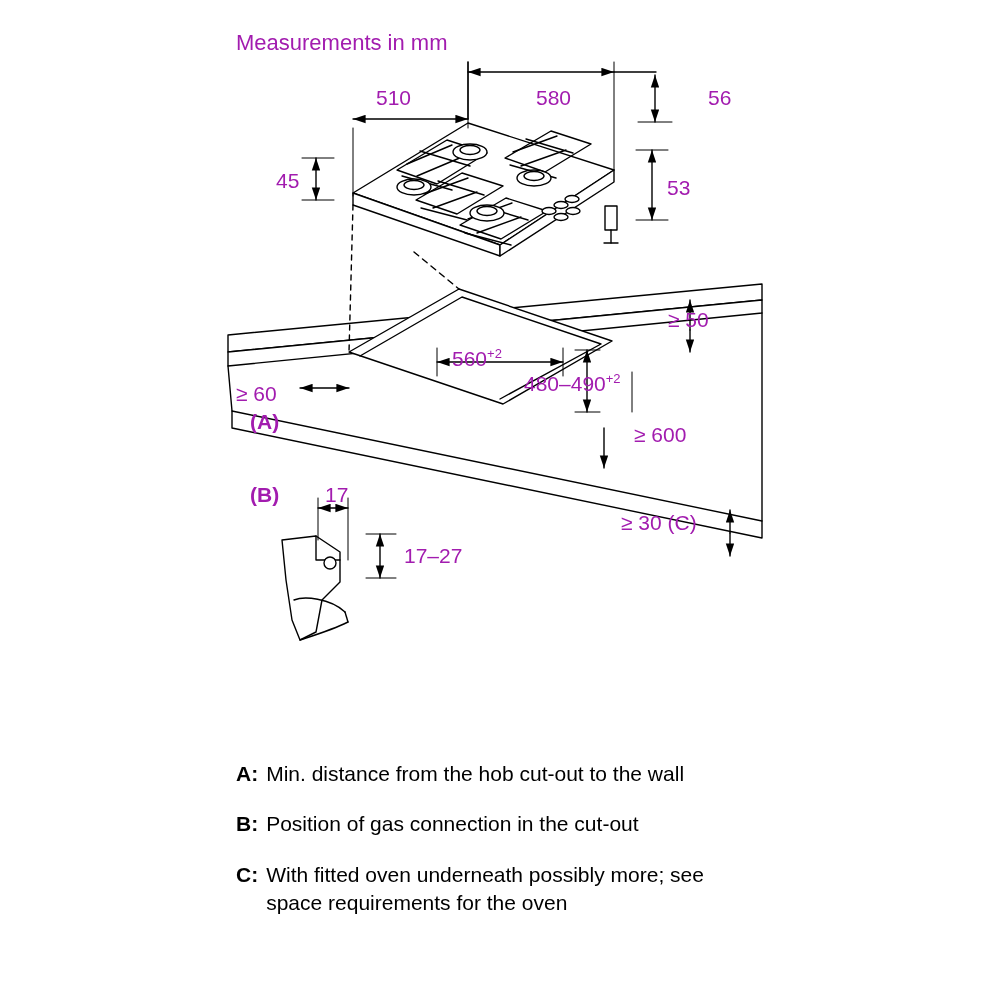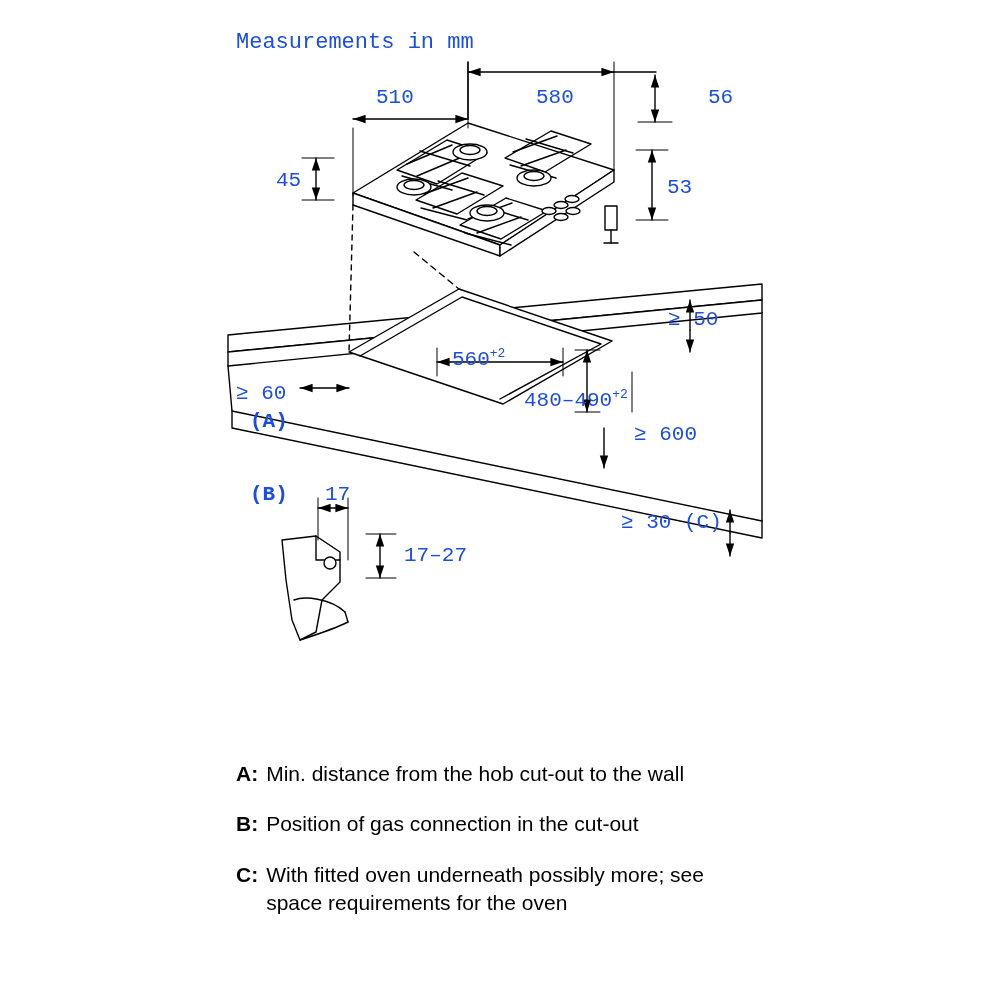--- a/index.html
+++ b/index.html
@@ -22,23 +22,23 @@
   }
   svg#drawing {
     position: absolute;
     left: 0;
     top: 0;
     width: 1000px;
     height: 1000px;
   }
   .lbl {
     position: absolute;
-    font-family: Liberation Mono, monospace;
+    font-family: Liberation Sans, sans-serif;
     font-size: 21px;
-    color: #1d4ed8;
+    color: #a21caf;
     white-space: nowrap;
     line-height: 1.15;
   }
   .title-lbl {
     font-size: 22px;
   }
   .sup {
     font-size: 13px;
     vertical-align: super;
   }
@@ -207,21 +207,21 @@
   <div class="lbl" style="left:667px; top:176px;">53</div>
 
   <div class="lbl" style="left:668px; top:308px;">≥ 50</div>
 
   <div class="lbl" style="left:452px; top:347px;">
     <span>560</span><span class="sup">+2</span>
   </div>
 
   <div class="lbl" style="left:236px; top:382px;">≥ 60</div>
 
-  <div class="lbl" style="left:524px; top:388px;">
+  <div class="lbl" style="left:524px; top:372px;">
     <span>480–490</span><span class="sup">+2</span>
   </div>
 
   <div class="lbl" style="left:634px; top:423px;">≥ 600</div>
 
   <div class="lbl" style="left:621px; top:511px;">≥ 30 (C)</div>
 
   <div class="lbl" style="left:325px; top:483px;">17</div>
 
   <div class="lbl" style="left:404px; top:544px;">17–27</div>

